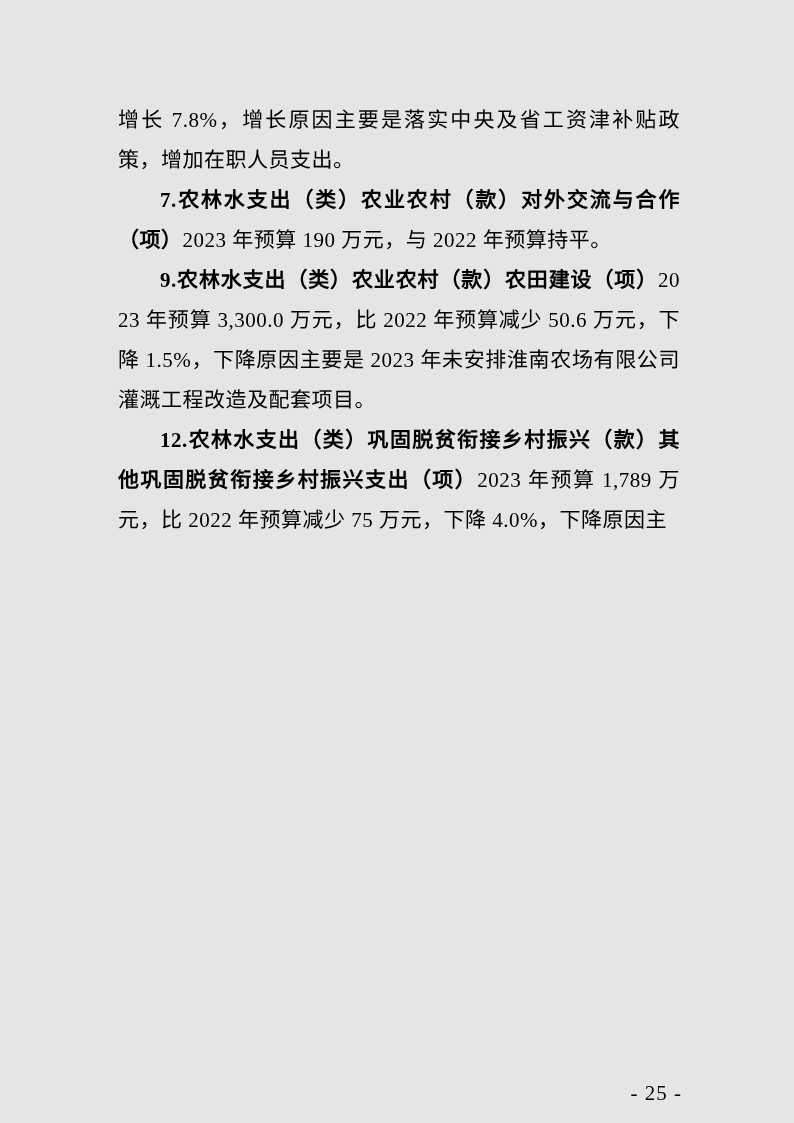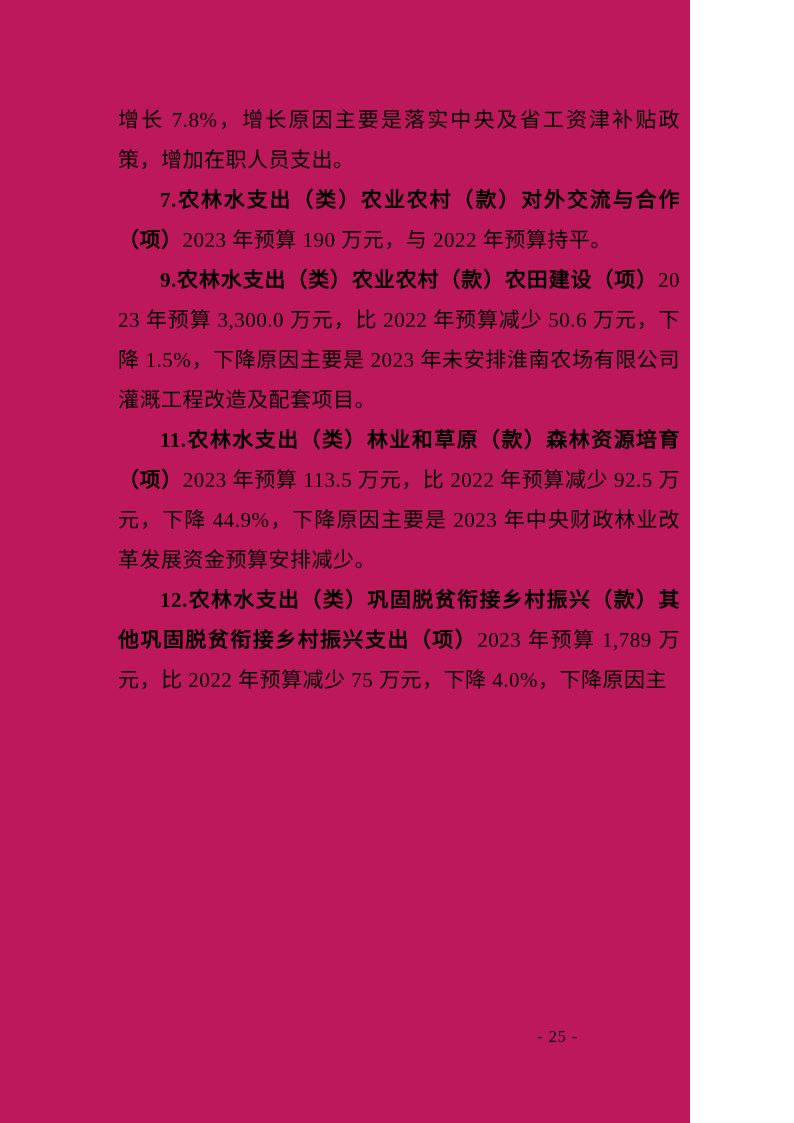--- a/index.html
+++ b/index.html
@@ -2,23 +2,23 @@
 <html lang="zh-CN"><head>
   <meta charset="utf-8">
   <style>
     html, body {
       margin: 0;
       padding: 0;
       background: #ffffff;
     }
     .page {
       position: relative;
-      width: 690px;
+      width: 794px;
       height: 1123px;
-      background: #be185d;
+      background: #e5e5e5;
       color: #000000;
       font-family: "Liberation Serif", "DejaVu Serif", serif;
       overflow: hidden;
       box-sizing: border-box;
     }
     .content {
       position: absolute;
       left: 118px;
       top: 100px;
       width: 562px;
@@ -34,42 +34,41 @@
       word-break: break-all;
     }
     .para.no-indent {
       text-indent: 0;
     }
     .lead {
       font-weight: 700;
     }
     .page-number {
       position: absolute;
-      top: 1026px;
+      top: 1082px;
       right: 112px;
-      font-size: 16px;
+      font-size: 21px;
       line-height: 22px;
       letter-spacing: 1px;
       color: #000000;
     }
   </style>
 </head>
 <body>
 
 <div class="page">
   <div class="content">
 
     <p class="para no-indent"><span>增长 7.8%，增长原因主要是落实中央及省工资津补贴政策，增加在职人员支出。</span></p>
 
     <p class="para"><span class="lead">7.农林水支出（类）农业农村（款）对外交流与合作（项）</span><span>2023 年预算 190 万元，与 2022 年预算持平。</span></p>
 
 
     <p class="para"><span class="lead">9.农林水支出（类）农业农村（款）农田建设（项）</span><span>2023 年预算 3,300.0 万元，比 2022 年预算减少 50.6 万元，下降 1.5%，下降原因主要是 2023 年未安排淮南农场有限公司灌溉工程改造及配套项目。</span></p>
 
 
-    <p class="para"><span class="lead">11.农林水支出（类）林业和草原（款）森林资源培育（项）</span><span>2023 年预算 113.5 万元，比 2022 年预算减少 92.5 万元，下降 44.9%，下降原因主要是 2023 年中央财政林业改革发展资金预算安排减少。</span></p>
 
     <p class="para"><span class="lead">12.农林水支出（类）巩固脱贫衔接乡村振兴（款）其他巩固脱贫衔接乡村振兴支出（项）</span><span>2023 年预算 1,789 万元，比 2022 年预算减少 75 万元，下降 4.0%，下降原因主</span></p>
 
   </div>
 
   <div class="page-number">- 25 -</div>
 </div>
 
 </body></html>

